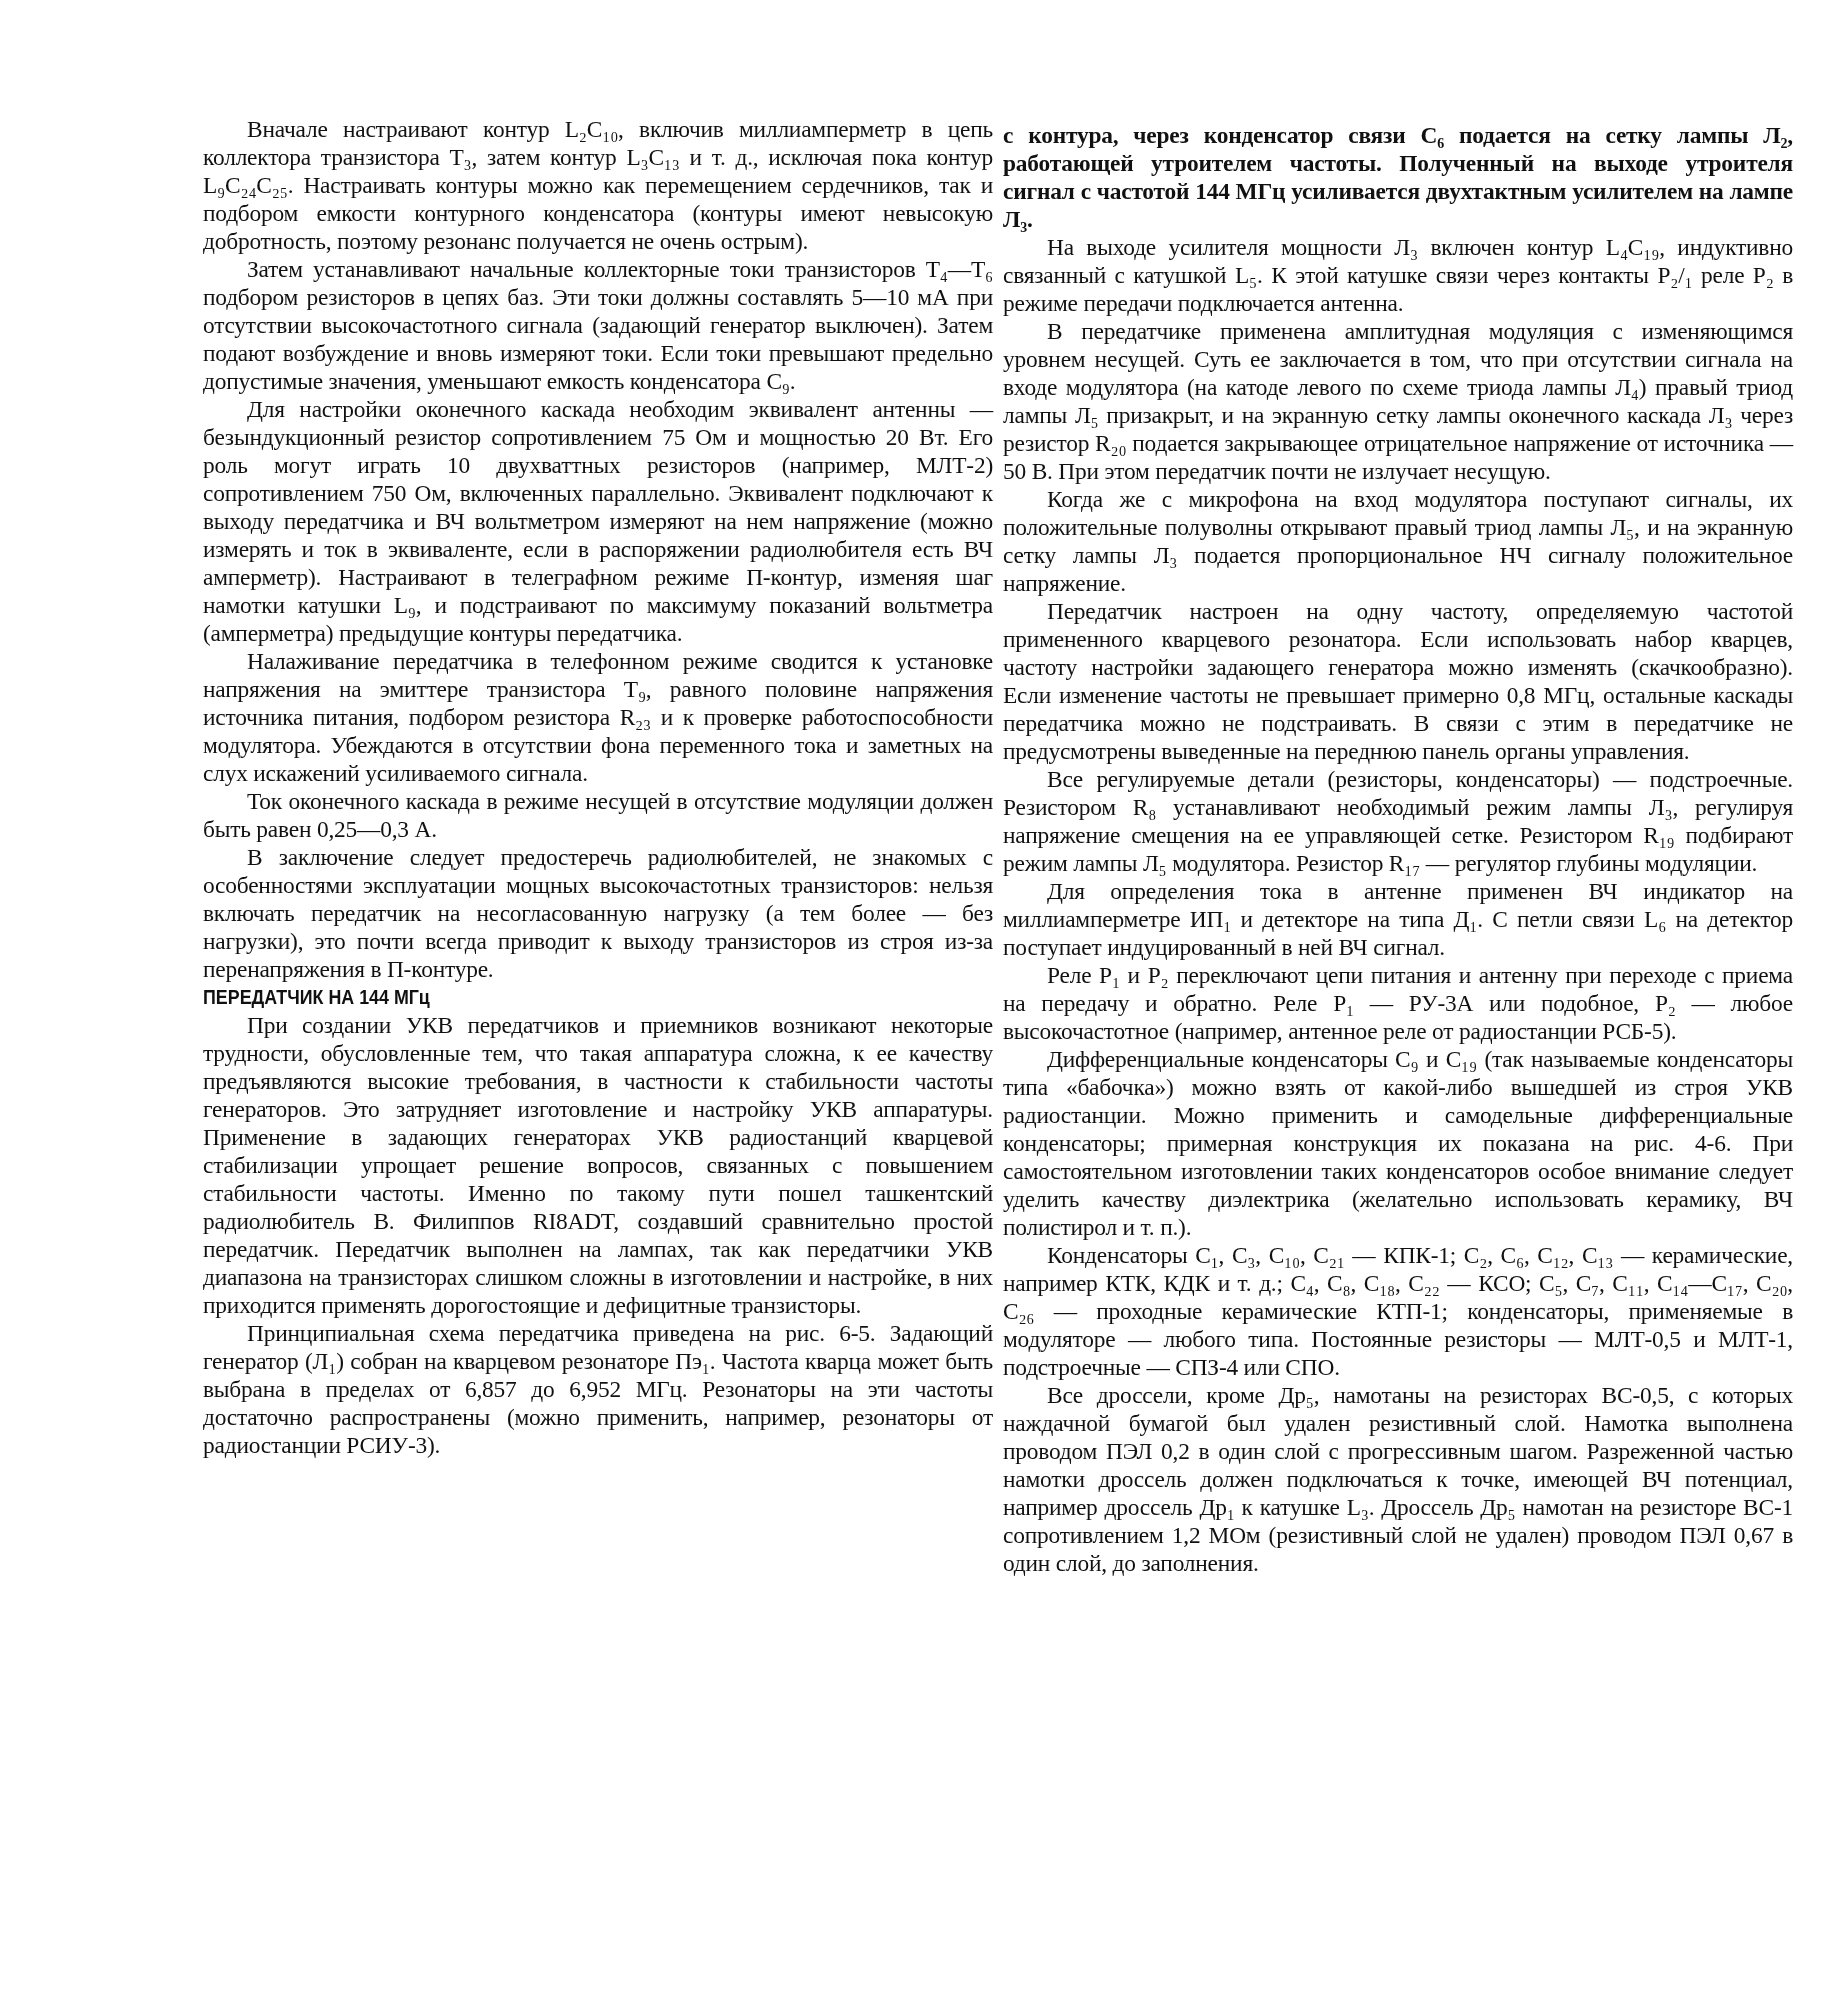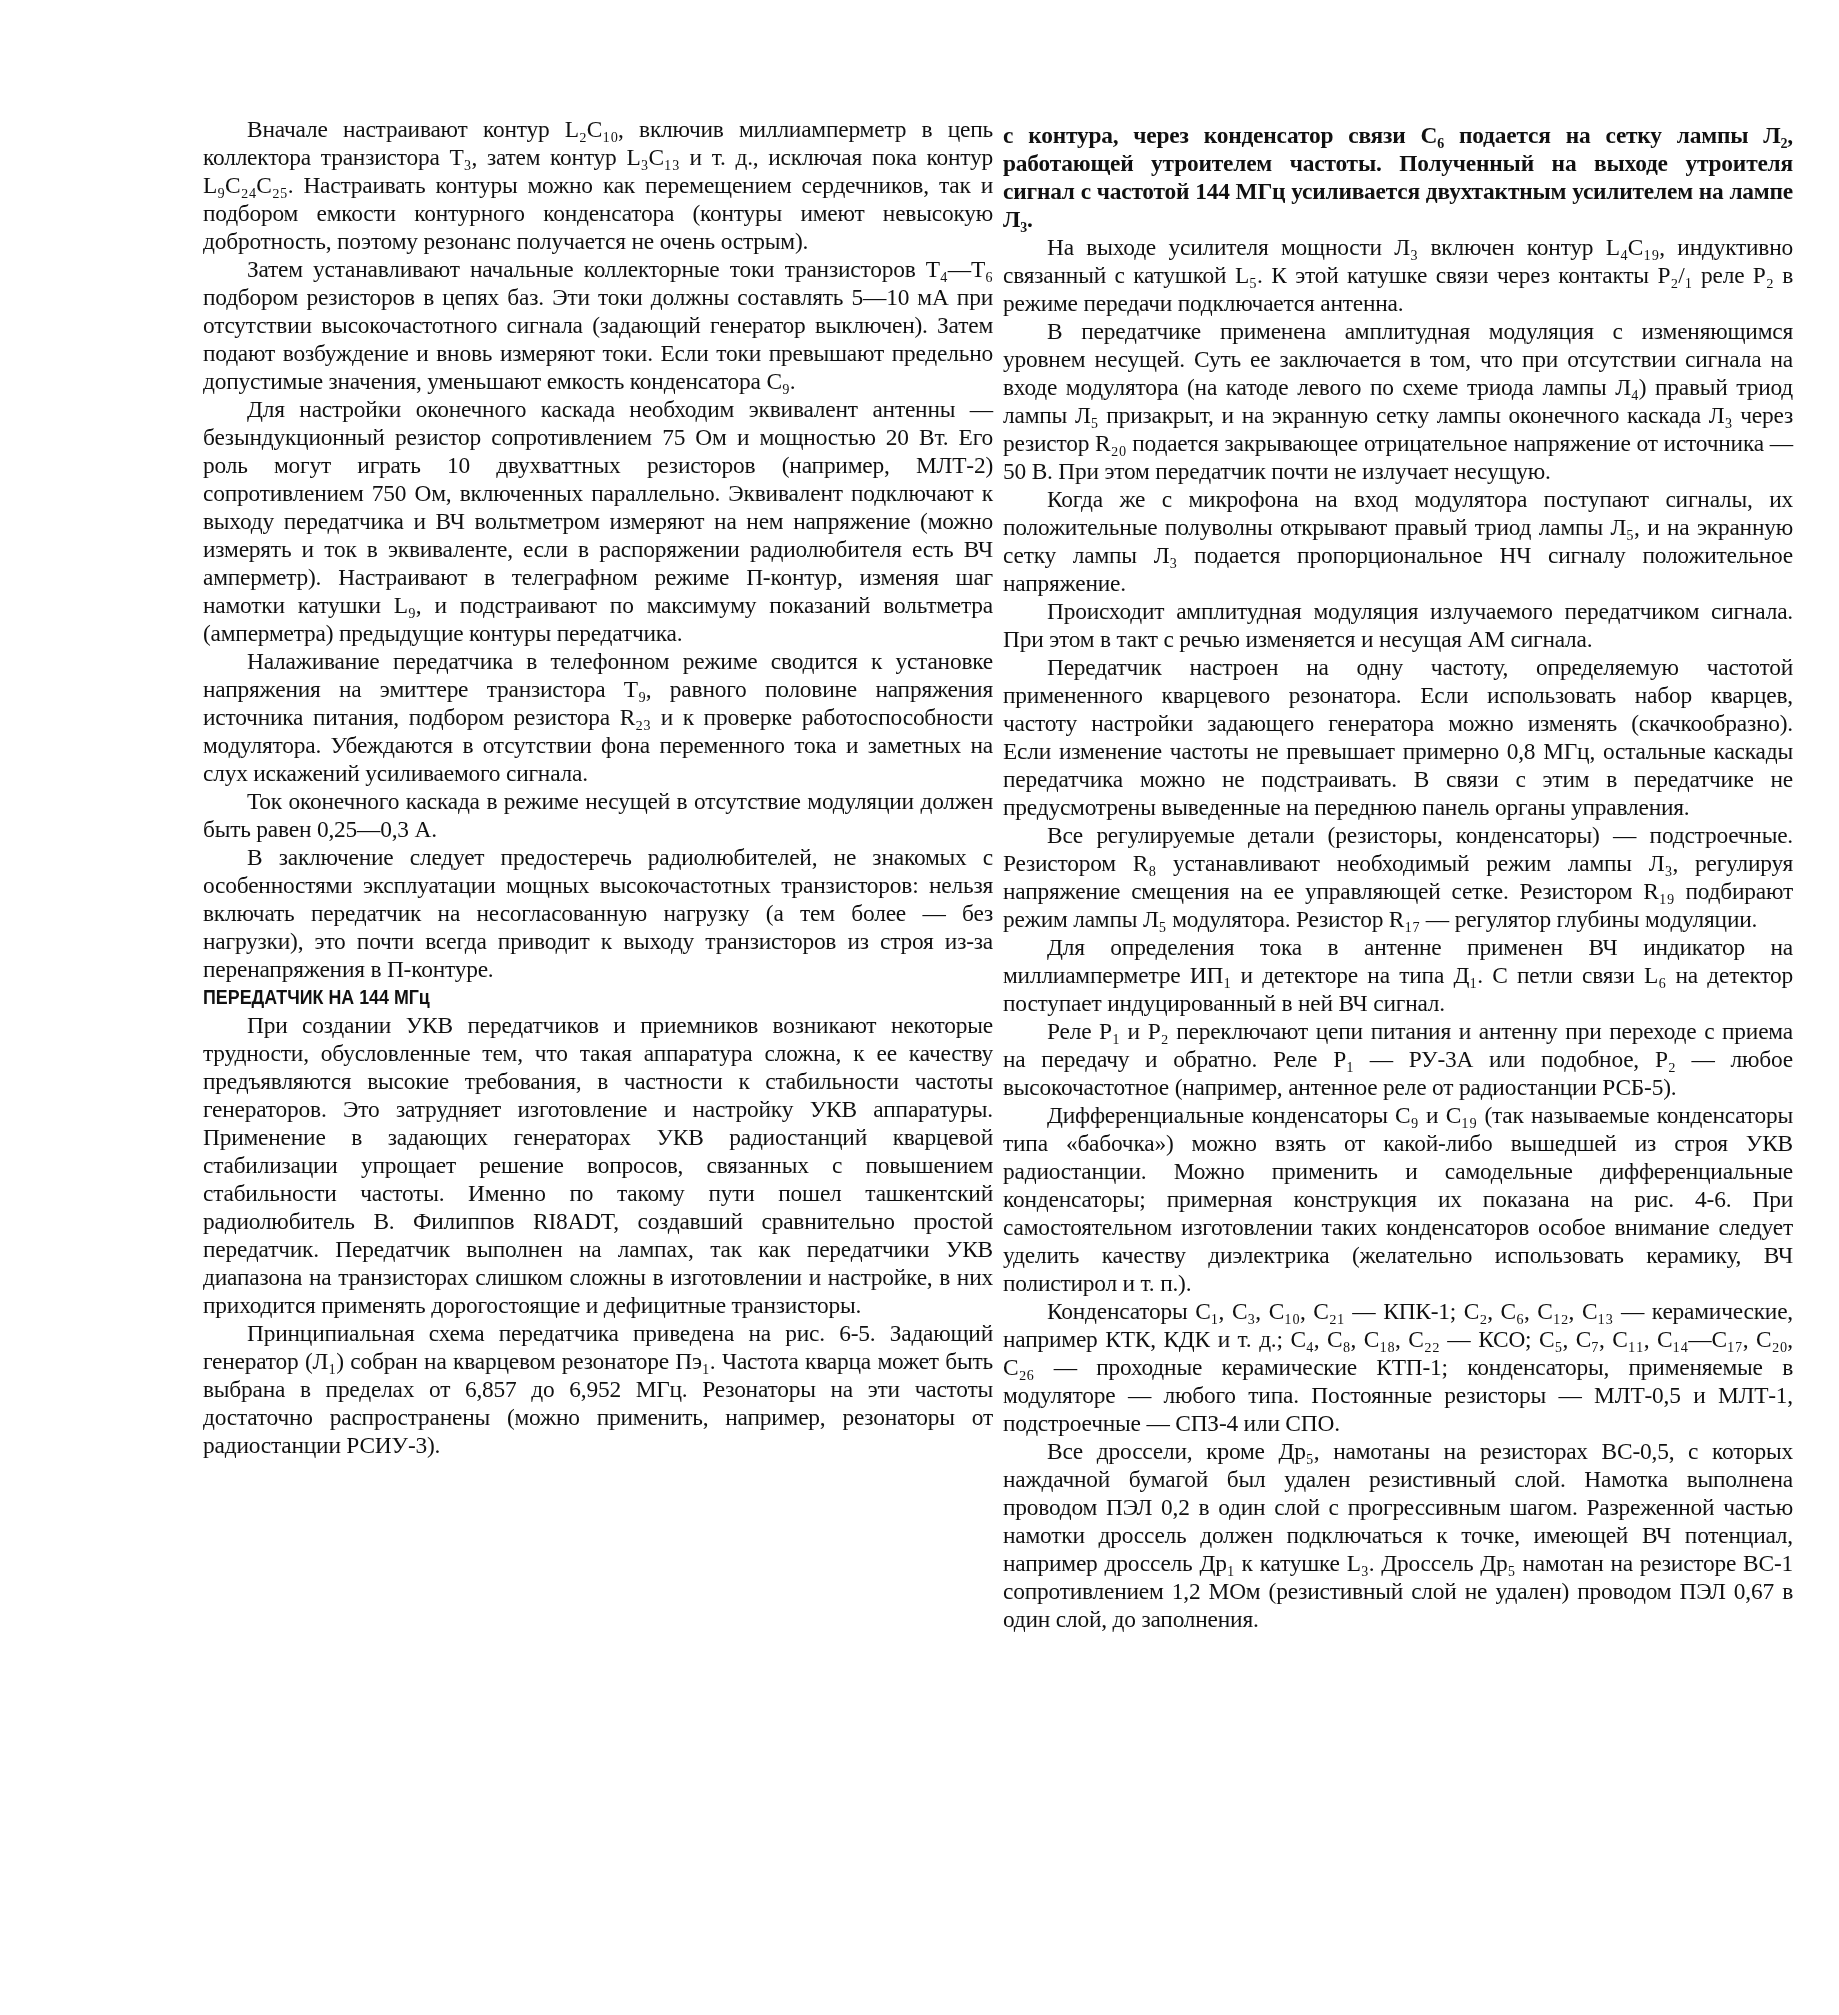--- a/index.html
+++ b/index.html
@@ -38,21 +38,20 @@
 
     <p>При создании УКВ передатчиков и приемников возникают некоторые трудности, обусловленные тем, что такая аппаратура сложна, к ее качеству предъявляются высокие требования, в частности к стабильности частоты генераторов. Это затрудняет изготовление и настройку УКВ аппаратуры. Применение в задающих генераторах УКВ радиостанций кварцевой стабилизации упрощает решение вопросов, связанных с повышением стабильности частоты. Именно по такому пути пошел ташкентский радиолюбитель В. Филиппов RI8ADT, создавший сравнительно простой передатчик. Передатчик выполнен на лампах, так как передатчики УКВ диапазона на транзисторах слишком сложны в изготовлении и настройке, в них приходится применять дорогостоящие и дефицитные транзисторы.</p>
     <p>Принципиальная схема передатчика приведена на рис. 6-5. Задающий генератор (Л₁) собран на кварцевом резонаторе Пэ₁. Частота кварца может быть выбрана в пределах от 6,857 до 6,952 МГц. Резонаторы на эти частоты достаточно распространены (можно применить, например, резонаторы от радиостанции РСИУ-3).</p>
   </div>
 
   <div class="col col-right">
     <p class="noindent">с контура, через конденсатор связи C₆ подается на сетку лампы Л₂, работающей утроителем частоты. Полученный на выходе утроителя сигнал с частотой 144 МГц усиливается двухтактным усилителем на лампе Л₃.</p>
     <p>На выходе усилителя мощности Л₃ включен контур L₄C₁₉, индуктивно связанный с катушкой L₅. К этой катушке связи через контакты P₂/₁ реле P₂ в режиме передачи подключается антенна.</p>
     <p>В передатчике применена амплитудная модуляция с изменяющимся уровнем несущей. Суть ее заключается в том, что при отсутствии сигнала на входе модулятора (на катоде левого по схеме триода лампы Л₄) правый триод лампы Л₅ призакрыт, и на экранную сетку лампы оконечного каскада Л₃ через резистор R₂₀ подается закрывающее отрицательное напряжение от источника —50 В. При этом передатчик почти не излучает несущую.</p>
     <p>Когда же с микрофона на вход модулятора поступают сигналы, их положительные полуволны открывают правый триод лампы Л₅, и на экранную сетку лампы Л₃ подается пропорциональное НЧ сигналу положительное напряжение.</p>
-    <p>Происходит амплитудная модуляция излучаемого передатчиком сигнала. При этом в такт с речью изменяется и несущая АМ сигнала.</p>
     <p>Передатчик настроен на одну частоту, определяемую частотой примененного кварцевого резонатора. Если использовать набор кварцев, частоту настройки задающего генератора можно изменять (скачкообразно). Если изменение частоты не превышает примерно 0,8 МГц, остальные каскады передатчика можно не подстраивать. В связи с этим в передатчике не предусмотрены выведенные на переднюю панель органы управления.</p>
     <p>Все регулируемые детали (резисторы, конденсаторы) — подстроечные. Резистором R₈ устанавливают необходимый режим лампы Л₃, регулируя напряжение смещения на ее управляющей сетке. Резистором R₁₉ подбирают режим лампы Л₅ модулятора. Резистор R₁₇ — регулятор глубины модуляции.</p>
     <p>Для определения тока в антенне применен ВЧ индикатор на миллиамперметре ИП₁ и детекторе на типа Д₁. С петли связи L₆ на детектор поступает индуцированный в ней ВЧ сигнал.</p>
     <p>Реле P₁ и P₂ переключают цепи питания и антенну при переходе с приема на передачу и обратно. Реле P₁ — РУ-3А или подобное, P₂ — любое высокочастотное (например, антенное реле от радиостанции РСБ-5).</p>
     <p>Дифференциальные конденсаторы C₉ и C₁₉ (так называемые конденсаторы типа «бабочка») можно взять от какой-либо вышедшей из строя УКВ радиостанции. Можно применить и самодельные дифференциальные конденсаторы; примерная конструкция их показана на рис. 4-6. При самостоятельном изготовлении таких конденсаторов особое внимание следует уделить качеству диэлектрика (желательно использовать керамику, ВЧ полистирол и т. п.).</p>
     <p>Конденсаторы C₁, C₃, C₁₀, C₂₁ — КПК-1; C₂, C₆, C₁₂, C₁₃ — керамические, например КТК, КДК и т. д.; C₄, C₈, C₁₈, C₂₂ — КСО; C₅, C₇, C₁₁, C₁₄—C₁₇, C₂₀, C₂₆ — проходные керамические КТП-1; конденсаторы, применяемые в модуляторе — любого типа. Постоянные резисторы — МЛТ-0,5 и МЛТ-1, подстроечные — СПЗ-4 или СПО.</p>
     <p>Все дроссели, кроме Др₅, намотаны на резисторах ВС-0,5, с которых наждачной бумагой был удален резистивный слой. Намотка выполнена проводом ПЭЛ 0,2 в один слой с прогрессивным шагом. Разреженной частью намотки дроссель должен подключаться к точке, имеющей ВЧ потенциал, например дроссель Др₁ к катушке L₃. Дроссель Др₅ намотан на резисторе ВС-1 сопротивлением 1,2 МОм (резистивный слой не удален) проводом ПЭЛ 0,67 в один слой, до заполнения.</p>
   </div>
 
 </div>

